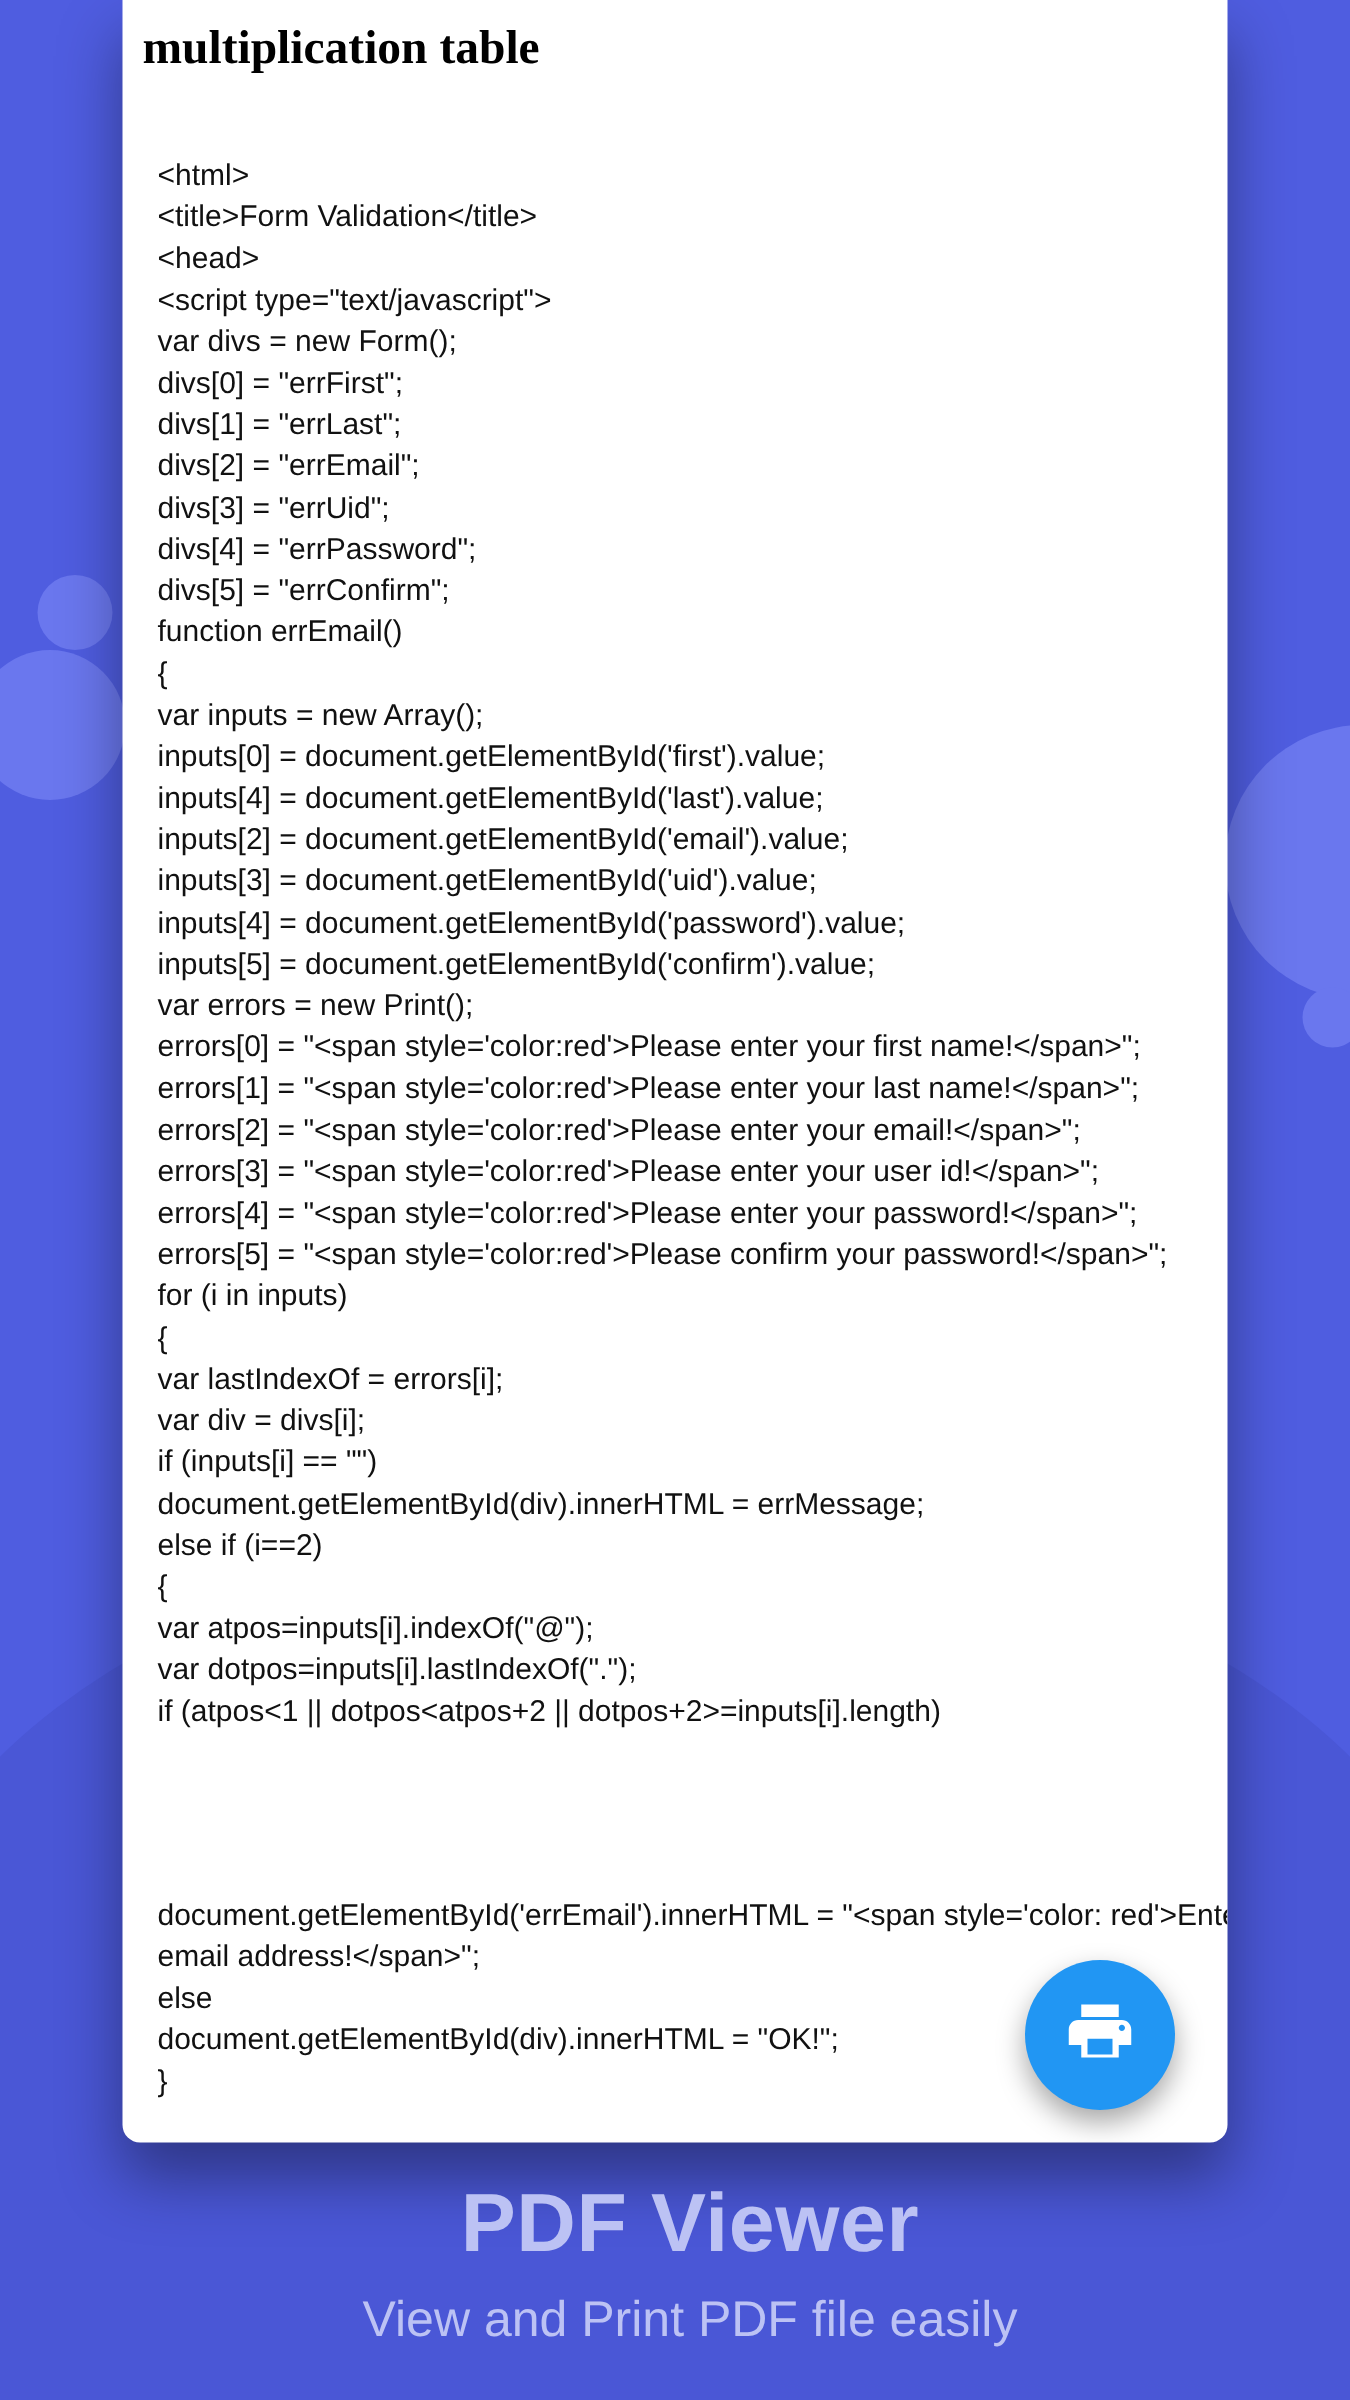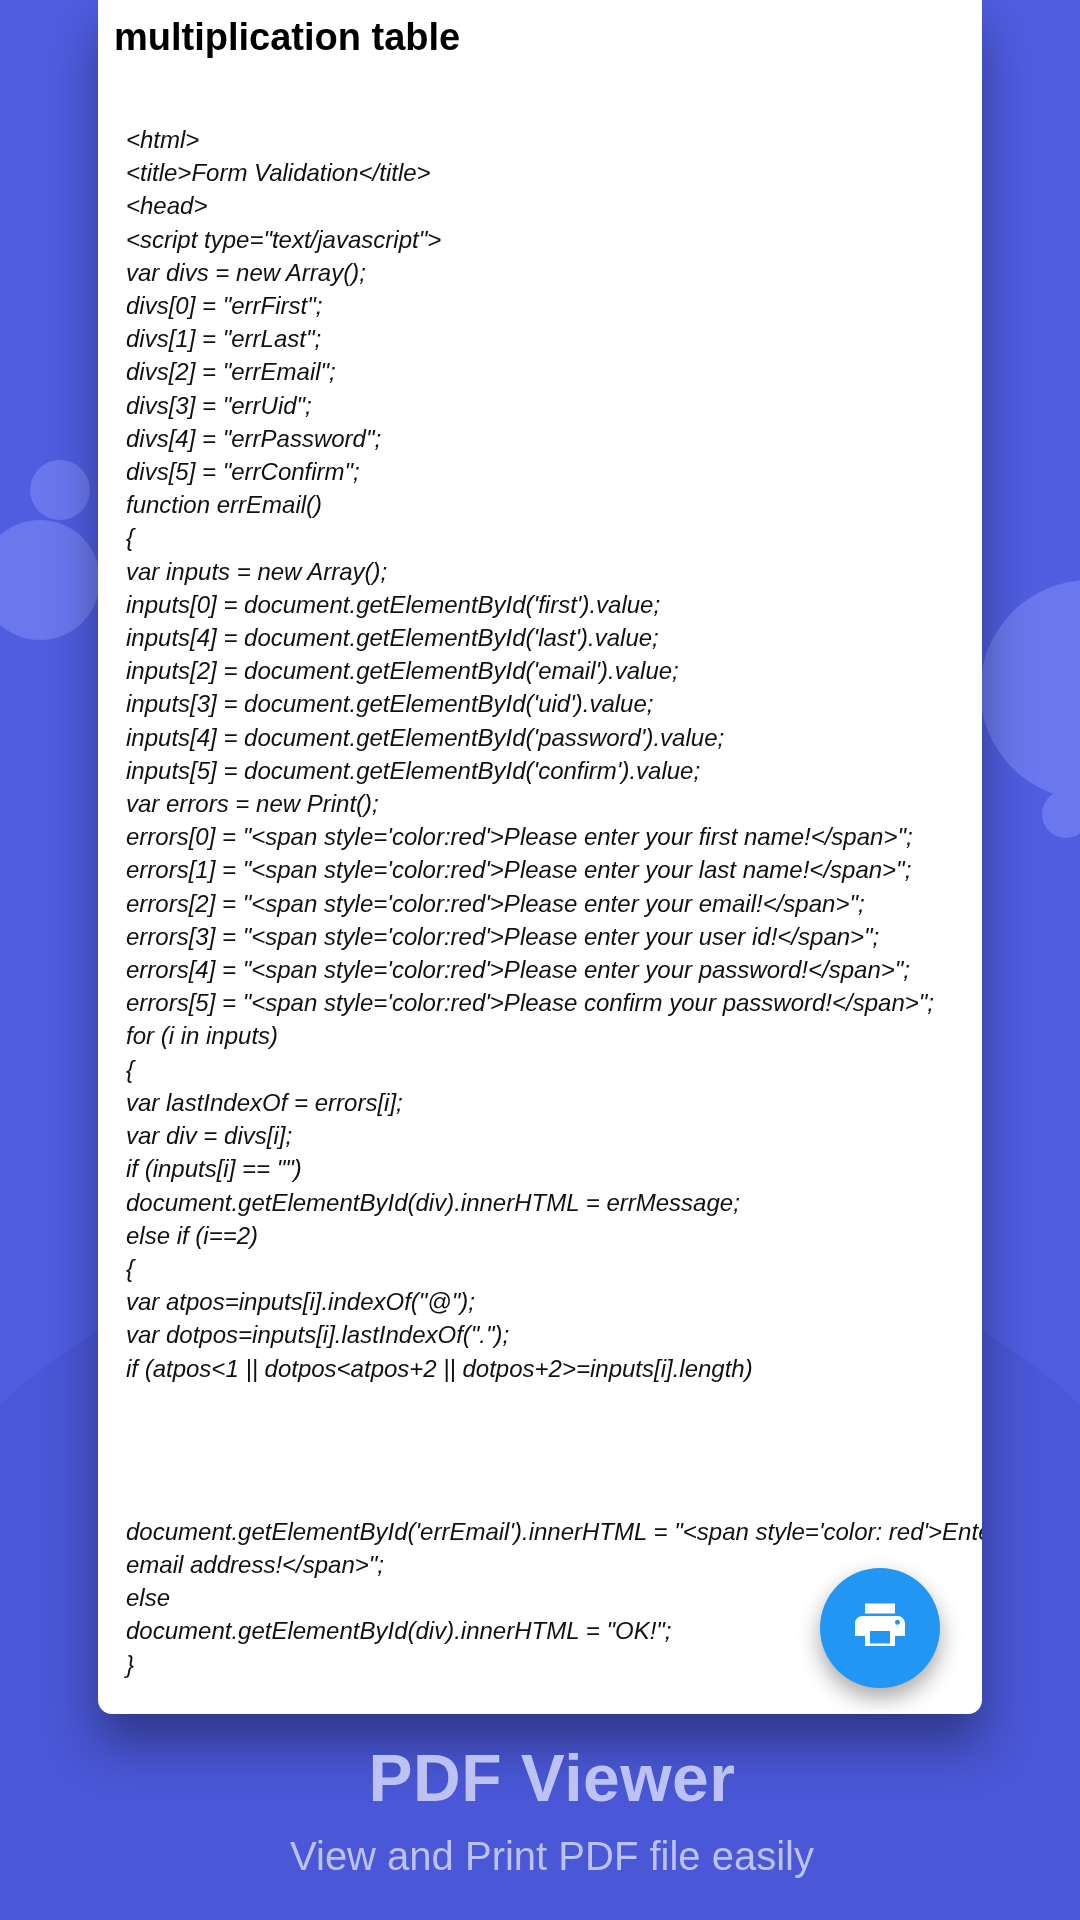--- a/index.html
+++ b/index.html
@@ -39,26 +39,26 @@
     background: #fff;
     border-radius: 0 0 14px 14px;
     box-shadow: 0 28px 50px rgba(0,0,0,0.38);
     overflow: hidden;
   }
   .doc-title {
     font-size: 38px;
     font-weight: 700;
     color: #000;
     padding: 16px 16px 4px 16px;
+    font-family: Liberation Serif, serif;
   }
   .doc-body {
     padding: 60px 20px 0 28px;
     overflow: hidden;
     height: 1660px;
-    font-style: italic;
   }
   .code-line {
     font-family: -apple-system, Helvetica, Arial, sans-serif;
     font-size: 24px;
     color: #111;
     line-height: 33.2px;
     white-space: nowrap;
   }
   .gap {
     height: 130px;
@@ -108,21 +108,21 @@
 <div class="bg-circle circle-4"></div>
 
 <div class="document-wrap">
   <div class="doc-title">multiplication table</div>
   <div class="doc-body">
     <div id="code-block-1">
         <div class="code-line">&lt;html&gt;</div>
         <div class="code-line">&lt;title&gt;Form Validation&lt;/title&gt;</div>
         <div class="code-line">&lt;head&gt;</div>
         <div class="code-line">&lt;script type="text/javascript"&gt;</div>
-        <div class="code-line">var divs = new Array();</div>
+        <div class="code-line">var divs = new Form();</div>
         <div class="code-line">divs[0] = "errFirst";</div>
         <div class="code-line">divs[1] = "errLast";</div>
         <div class="code-line">divs[2] = "errEmail";</div>
         <div class="code-line">divs[3] = "errUid";</div>
         <div class="code-line">divs[4] = "errPassword";</div>
         <div class="code-line">divs[5] = "errConfirm";</div>
         <div class="code-line">function errEmail()</div>
         <div class="code-line">{</div>
         <div class="code-line">var inputs = new Array();</div>
         <div class="code-line">inputs[0] = document.getElementById('first').value;</div>

